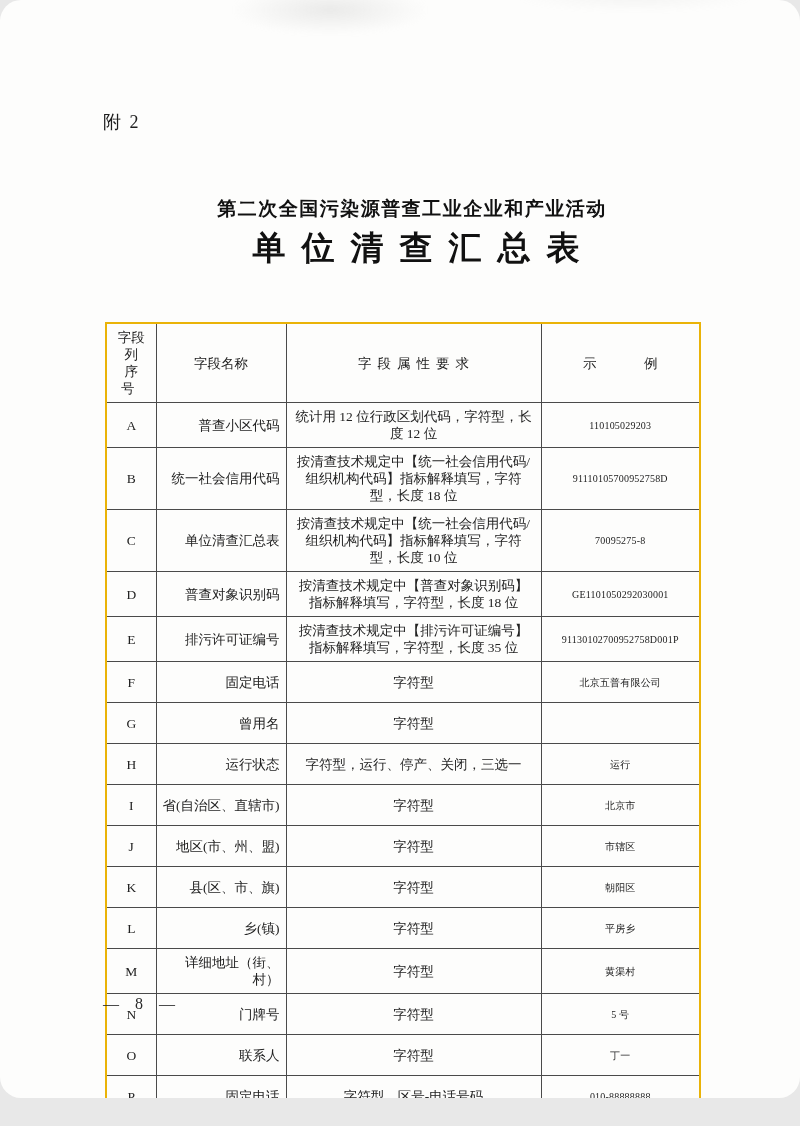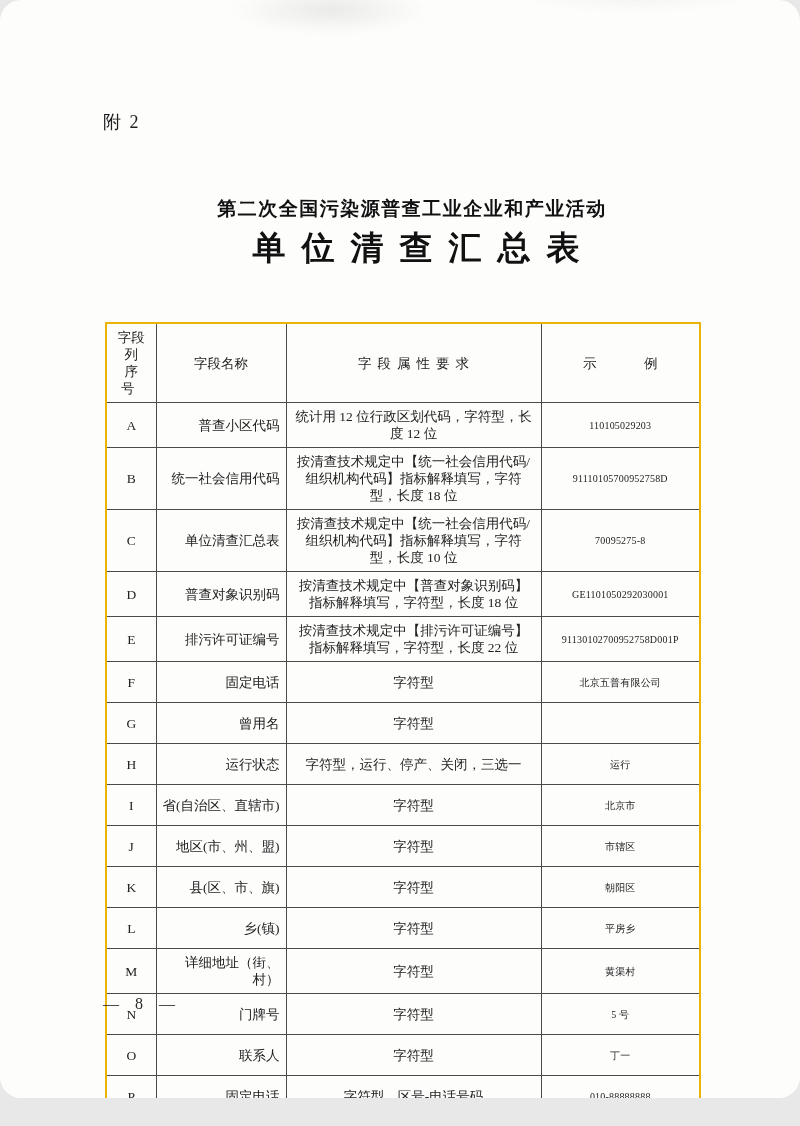--- a/index.html
+++ b/index.html
@@ -161,21 +161,21 @@
   </tr>
         <tr>
     <td class="cell-code">D</td>
     <td class="cell-name">普查对象识别码</td>
     <td class="cell-req">按清查技术规定中【普查对象识别码】指标解释填写，字符型，长度 18 位</td>
     <td class="cell-ex">GE1101050292030001</td>
   </tr>
         <tr>
     <td class="cell-code">E</td>
     <td class="cell-name">排污许可证编号</td>
-    <td class="cell-req">按清查技术规定中【排污许可证编号】指标解释填写，字符型，长度 22 位</td>
+    <td class="cell-req">按清查技术规定中【排污许可证编号】指标解释填写，字符型，长度 35 位</td>
     <td class="cell-ex">91130102700952758D001P</td>
   </tr>
         <tr>
     <td class="cell-code">F</td>
     <td class="cell-name">固定电话</td>
     <td class="cell-req">字符型</td>
     <td class="cell-ex">北京五普有限公司</td>
   </tr>
         <tr>
     <td class="cell-code">G</td>

